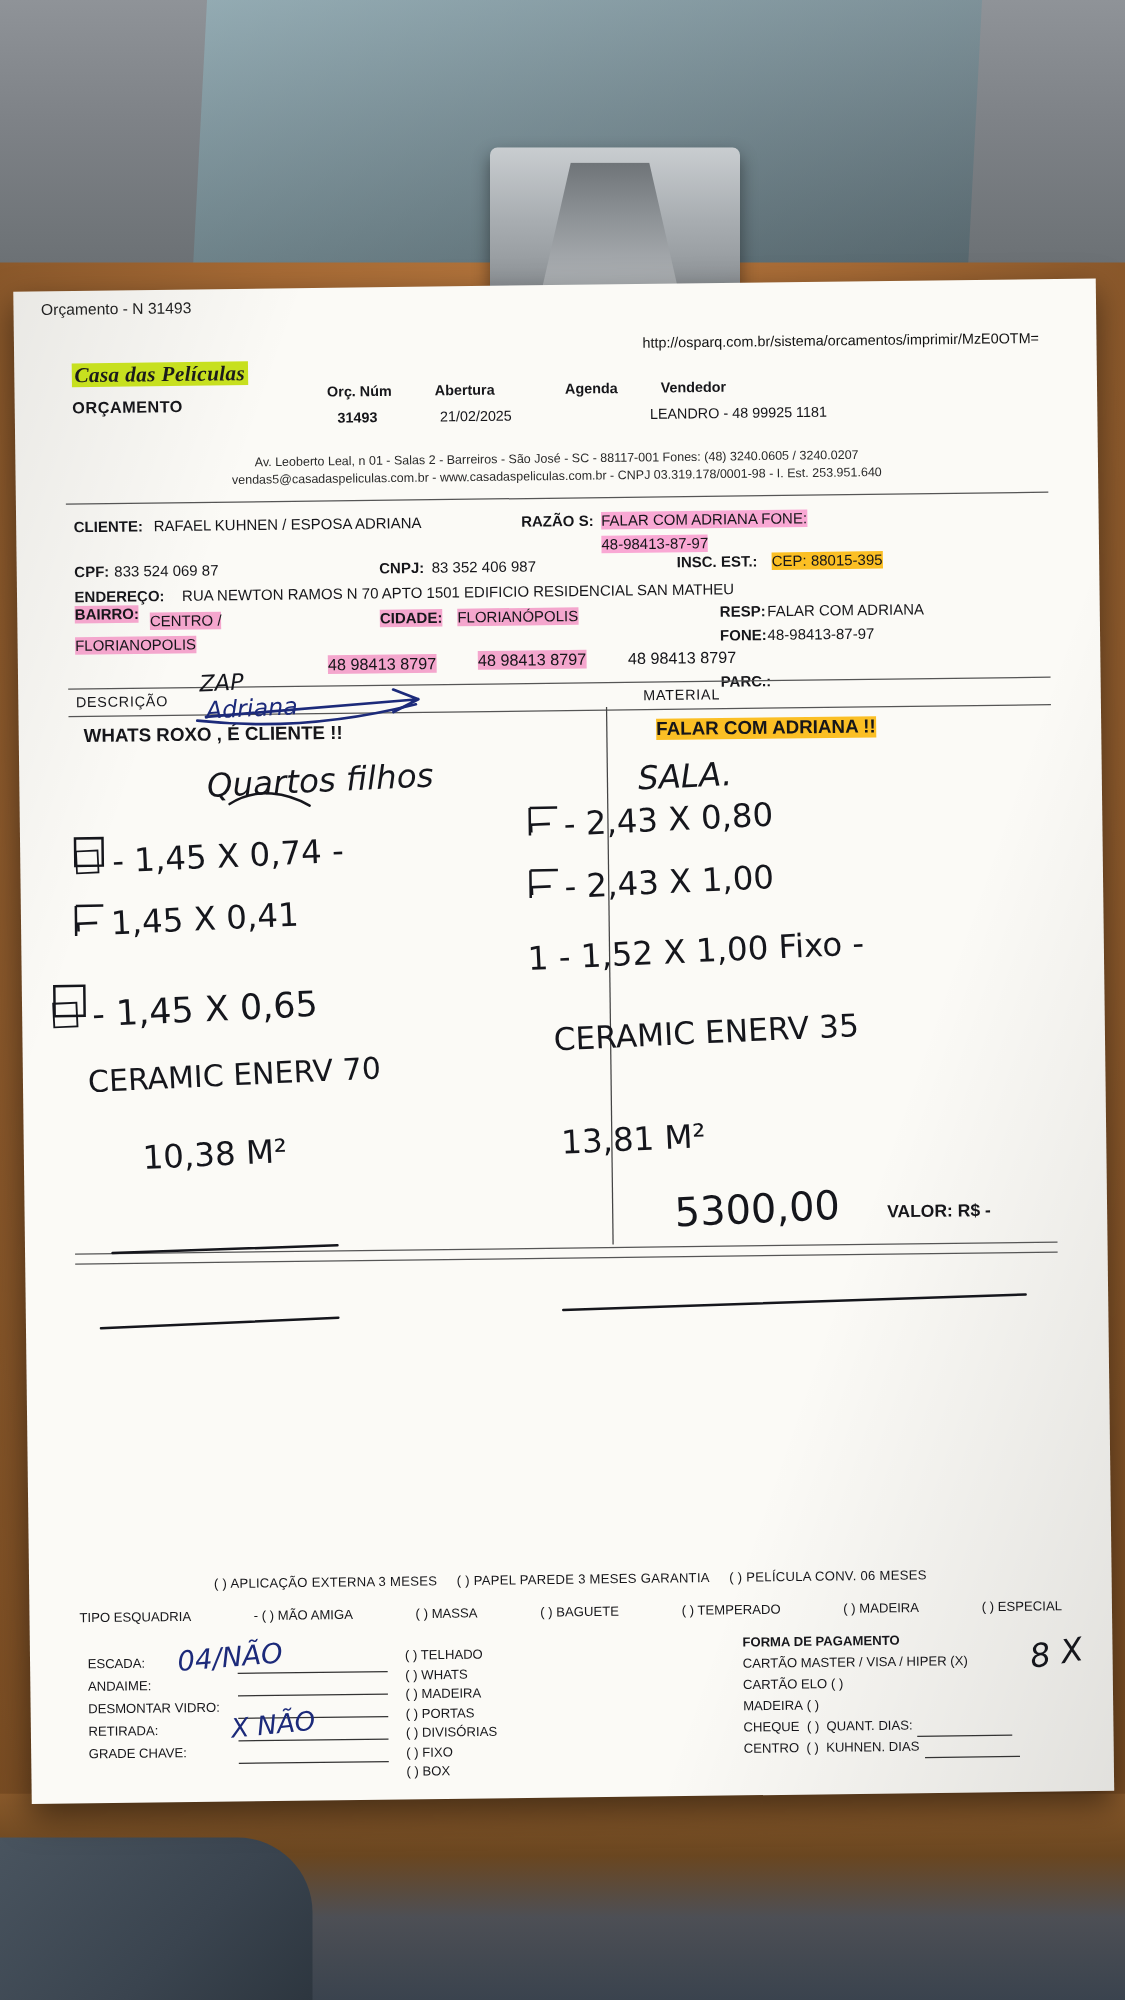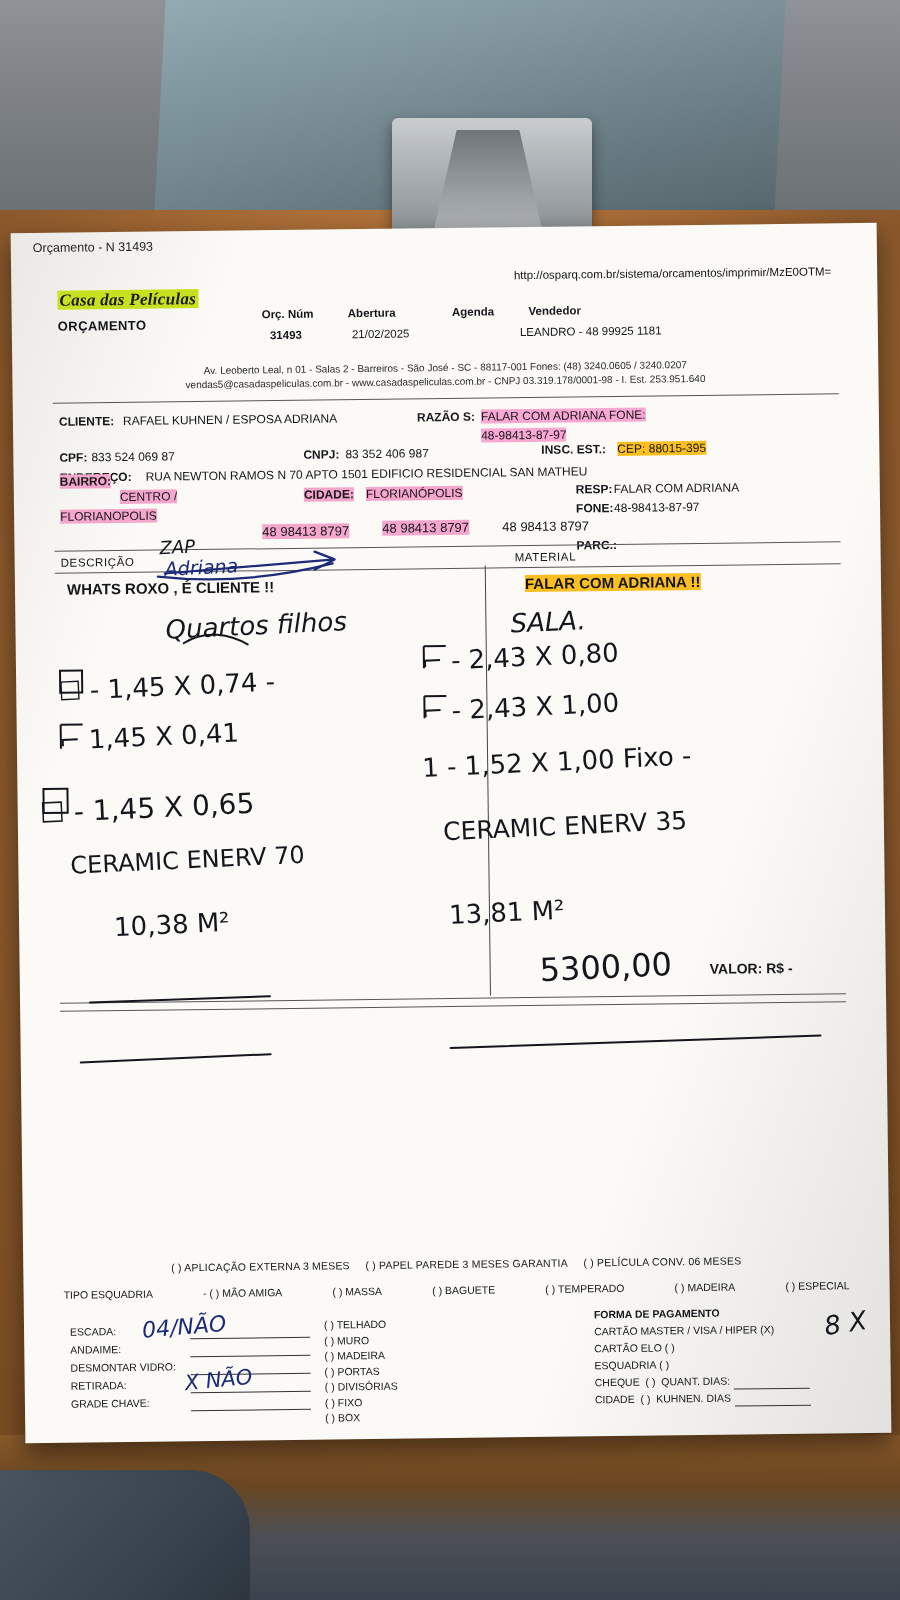--- a/index.html
+++ b/index.html
@@ -192,21 +192,21 @@
   <div class="fld b" style="left:46px; top:218px;">CPF:</div>
   <div class="fld" style="left:78px; top:218px;">833 524 069 87</div>
   <div class="fld b" style="left:290px; top:218px;">CNPJ:</div>
   <div class="fld" style="left:332px; top:218px;">83 352 406 987</div>
   <div class="fld b" style="left:528px; top:216px;">INSC. EST.:</div>
   <div class="fld hl-orange" style="left:604px; top:216px;">CEP: 88015-395</div>
 
   <div class="fld b" style="left:46px; top:238px;">ENDEREÇO:</div>
   <div class="fld" style="left:132px; top:238px;">RUA NEWTON RAMOS N 70 APTO 1501 EDIFICIO RESIDENCIAL SAN MATHEU</div>
 
-  <div class="fld b hl-pink2" style="left:46px; top:242px;">BAIRRO:</div>
+  <div class="fld b hl-pink2" style="left:46px; top:252px;">BAIRRO:</div>
   <div class="fld hl-pink2" style="left:106px; top:258px;">CENTRO /</div>
   <div class="fld hl-pink2" style="left:46px; top:277px;">FLORIANOPOLIS</div>
 
   <div class="fld b hl-pink2" style="left:290px; top:258px;">CIDADE:</div>
   <div class="fld hl-pink2" style="left:352px; top:258px;">FLORIANÓPOLIS</div>
 
   <div class="fld b" style="left:562px; top:256px;">RESP:</div>
   <div class="fld" style="left:600px; top:256px;">FALAR COM ADRIANA</div>
   <div class="fld b" style="left:562px; top:275px;">FONE:</div>
   <div class="fld" style="left:600px; top:275px;">48-98413-87-97</div>
@@ -285,35 +285,35 @@
     <div class="ln">
         <span class="lbl">GRADE CHAVE:</span>
         <span class="dash"></span>
       </div>
   </div>
   <div class="hand ink blue" style="left:118px; top:1083px; font-size:22px; transform:rotate(-4deg);">04/NÃO</div>
   <div class="hand ink blue" style="left:160px; top:1137px; font-size:21px; transform:rotate(-5deg);">X NÃO</div>
 
   <div class="mid-list">
     <div>(  ) TELHADO</div>
-    <div>(  ) MURO</div>
+    <div>(  ) WHATS</div>
     <div>(  ) MADEIRA</div>
     <div>(  ) PORTAS</div>
     <div>(  ) DIVISÓRIAS</div>
     <div>(  ) FIXO</div>
     <div>(  ) BOX</div>
   </div>
 
   <div class="pay">
     <div class="t">FORMA DE PAGAMENTO</div>
     <div class="ln"><span>CARTÃO MASTER / VISA / HIPER</span>&nbsp;<span>(X)</span></div>
     <div class="ln"><span>CARTÃO ELO</span>&nbsp;<span>(  )</span></div>
-    <div class="ln"><span>ESQUADRIA</span>&nbsp;<span>(  )</span></div>
+    <div class="ln"><span>MADEIRA</span>&nbsp;<span>(  )</span></div>
     <div class="ln"><span>CHEQUE</span>&nbsp;&nbsp;<span>(  )</span>&nbsp;&nbsp;<span>QUANT. DIAS:</span><span class="dots"></span></div>
-    <div class="ln"><span>CIDADE</span>&nbsp;&nbsp;<span>(  )</span>&nbsp;&nbsp;<span>KUHNEN. DIAS</span><span class="dots"></span></div>
+    <div class="ln"><span>CENTRO</span>&nbsp;&nbsp;<span>(  )</span>&nbsp;&nbsp;<span>KUHNEN. DIAS</span><span class="dots"></span></div>
   </div>
   <div class="hand ink" style="left:800px; top:1085px; font-size:26px; transform:rotate(-8deg);">8 X</div>
 
   <div class="aprov">APROVAÇÃO DO ORÇAMENTO</div>
 
   <svg id="ink-layer" viewBox="0 0 866 1440">
     <g stroke="#1c2a7a" stroke-width="2.2" fill="none" stroke-linecap="round">
       <path d="M150,342 L320,330 L300,322 M320,330 L300,340"></path>
       <path d="M143,345 C200,352 260,348 318,334"></path>
     </g>

